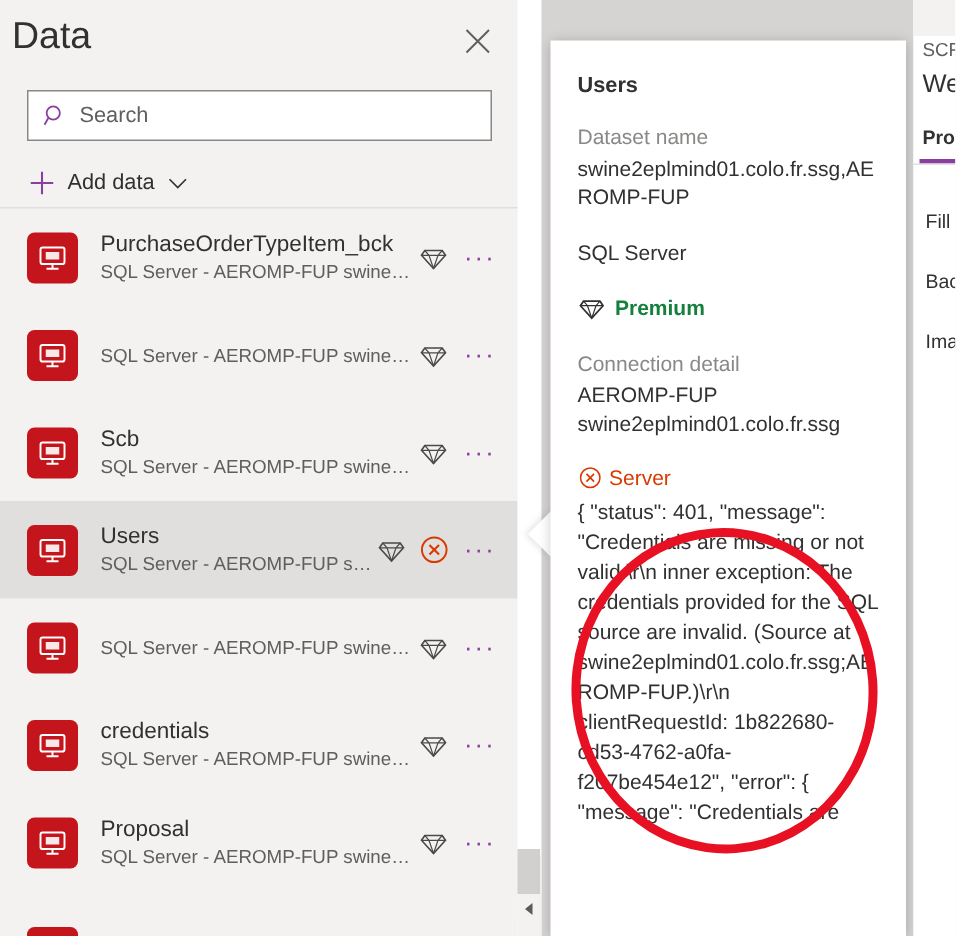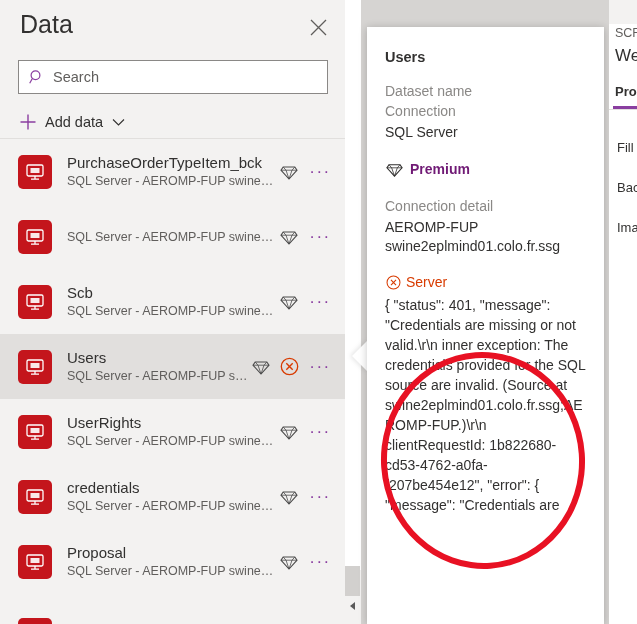--- a/index.html
+++ b/index.html
@@ -27,21 +27,21 @@
     height: 624px;
     background: #f3f2f1;
     box-sizing: border-box;
   }
   .pane-header {
     position: relative;
     height: 52px;
   }
   .pane-title {
     position: absolute;
-    left: 20px; top: 10px;
+    left: 8px; top: 10px;
     font-size: 25px;
     color: #323130;
     letter-spacing: 0px;
   }
   .close-btn {
     position: absolute;
     right: 12px; top: 12px;
     width: 30px; height: 30px;
     display: flex; align-items: center; justify-content: center;
     cursor: pointer;
@@ -265,21 +265,21 @@
   }
   .fly-premium {
     display: flex;
     align-items: center;
     margin-bottom: 20px;
   }
   .fly-premium .gem-icon { width: 18px; height: 18px; margin-right: 7px; }
   .fly-premium-label {
     font-size: 14px;
     font-weight: bold;
-    color: #701a75;
+    color: #15803d;
   }
   .fly-error-head {
     display: flex;
     align-items: center;
     margin-bottom: 5px;
   }
   .fly-error-head .err-icon { width: 16px; height: 16px; margin: 0 5px 0 0; }
   .fly-error-label {
     font-size: 14px;
     color: #d83b01;
@@ -508,21 +508,20 @@
 
       <div class="ds-row">
         <div class="ds-icon">
           <svg width="22" height="22" viewBox="0 0 22 22">
             <rect x="3" y="4" width="16" height="11" rx="1.4" stroke="#fff" stroke-width="1.3" fill="none"></rect>
             <rect x="6.5" y="7" width="9" height="5" fill="#fff" opacity="0.9"></rect>
             <path d="M11 15 V17.6 M7 18.2 H15" stroke="#fff" stroke-width="1.3"></path>
           </svg>
         </div>
         <div class="ds-text">
-          <div class="ds-name">UserRights</div>
           <div class="ds-sub">SQL Server - AEROMP-FUP swine2e...</div>
         </div>
         <div class="ds-actions">
           <span class="gem-icon">
             <svg width="18" height="18" viewBox="0 0 18 18">
               <path d="M3.2 4 H14.8 L17 7.2 L9 16 L1 7.2 Z" stroke="#4a4a4a" stroke-width="1.1" fill="none"></path>
               <path d="M1 7.2 H17 M3.2 4 L6 7.2 L9 16 M14.8 4 L12 7.2 L9 16" stroke="#4a4a4a" stroke-width="0.8" fill="none"></path>
             </svg>
           </span>
           <span class="dots-btn">···</span>
@@ -590,22 +589,22 @@
       <path d="M7 1 L2 5 L7 9 Z" fill="#5a5a5a"></path>
     </svg>
   </div>
 
   <div class="flyout-arrow"></div>
   <div class="flyout">
     <div class="fly-inner">
       <div class="fly-title">Users</div>
 
       <div class="fly-label">Dataset name</div>
-
-      <div class="fly-label">Connection</div>
+      <div class="fly-value">swine2eplmind01.colo.fr.ssg,AEROMP-FUP</div>
+
       <div class="fly-value">SQL Server</div>
 
       <div class="fly-premium">
         <span class="gem-icon">
           <svg width="17" height="17" viewBox="0 0 18 18">
             <path d="M3.2 4 H14.8 L17 7.2 L9 16 L1 7.2 Z" stroke="#323130" stroke-width="1.2" fill="none"></path>
             <path d="M1 7.2 H17 M3.2 4 L6 7.2 L9 16 M14.8 4 L12 7.2 L9 16" stroke="#323130" stroke-width="0.85" fill="none"></path>
           </svg>
         </span>
         <span class="fly-premium-label">Premium</span>

